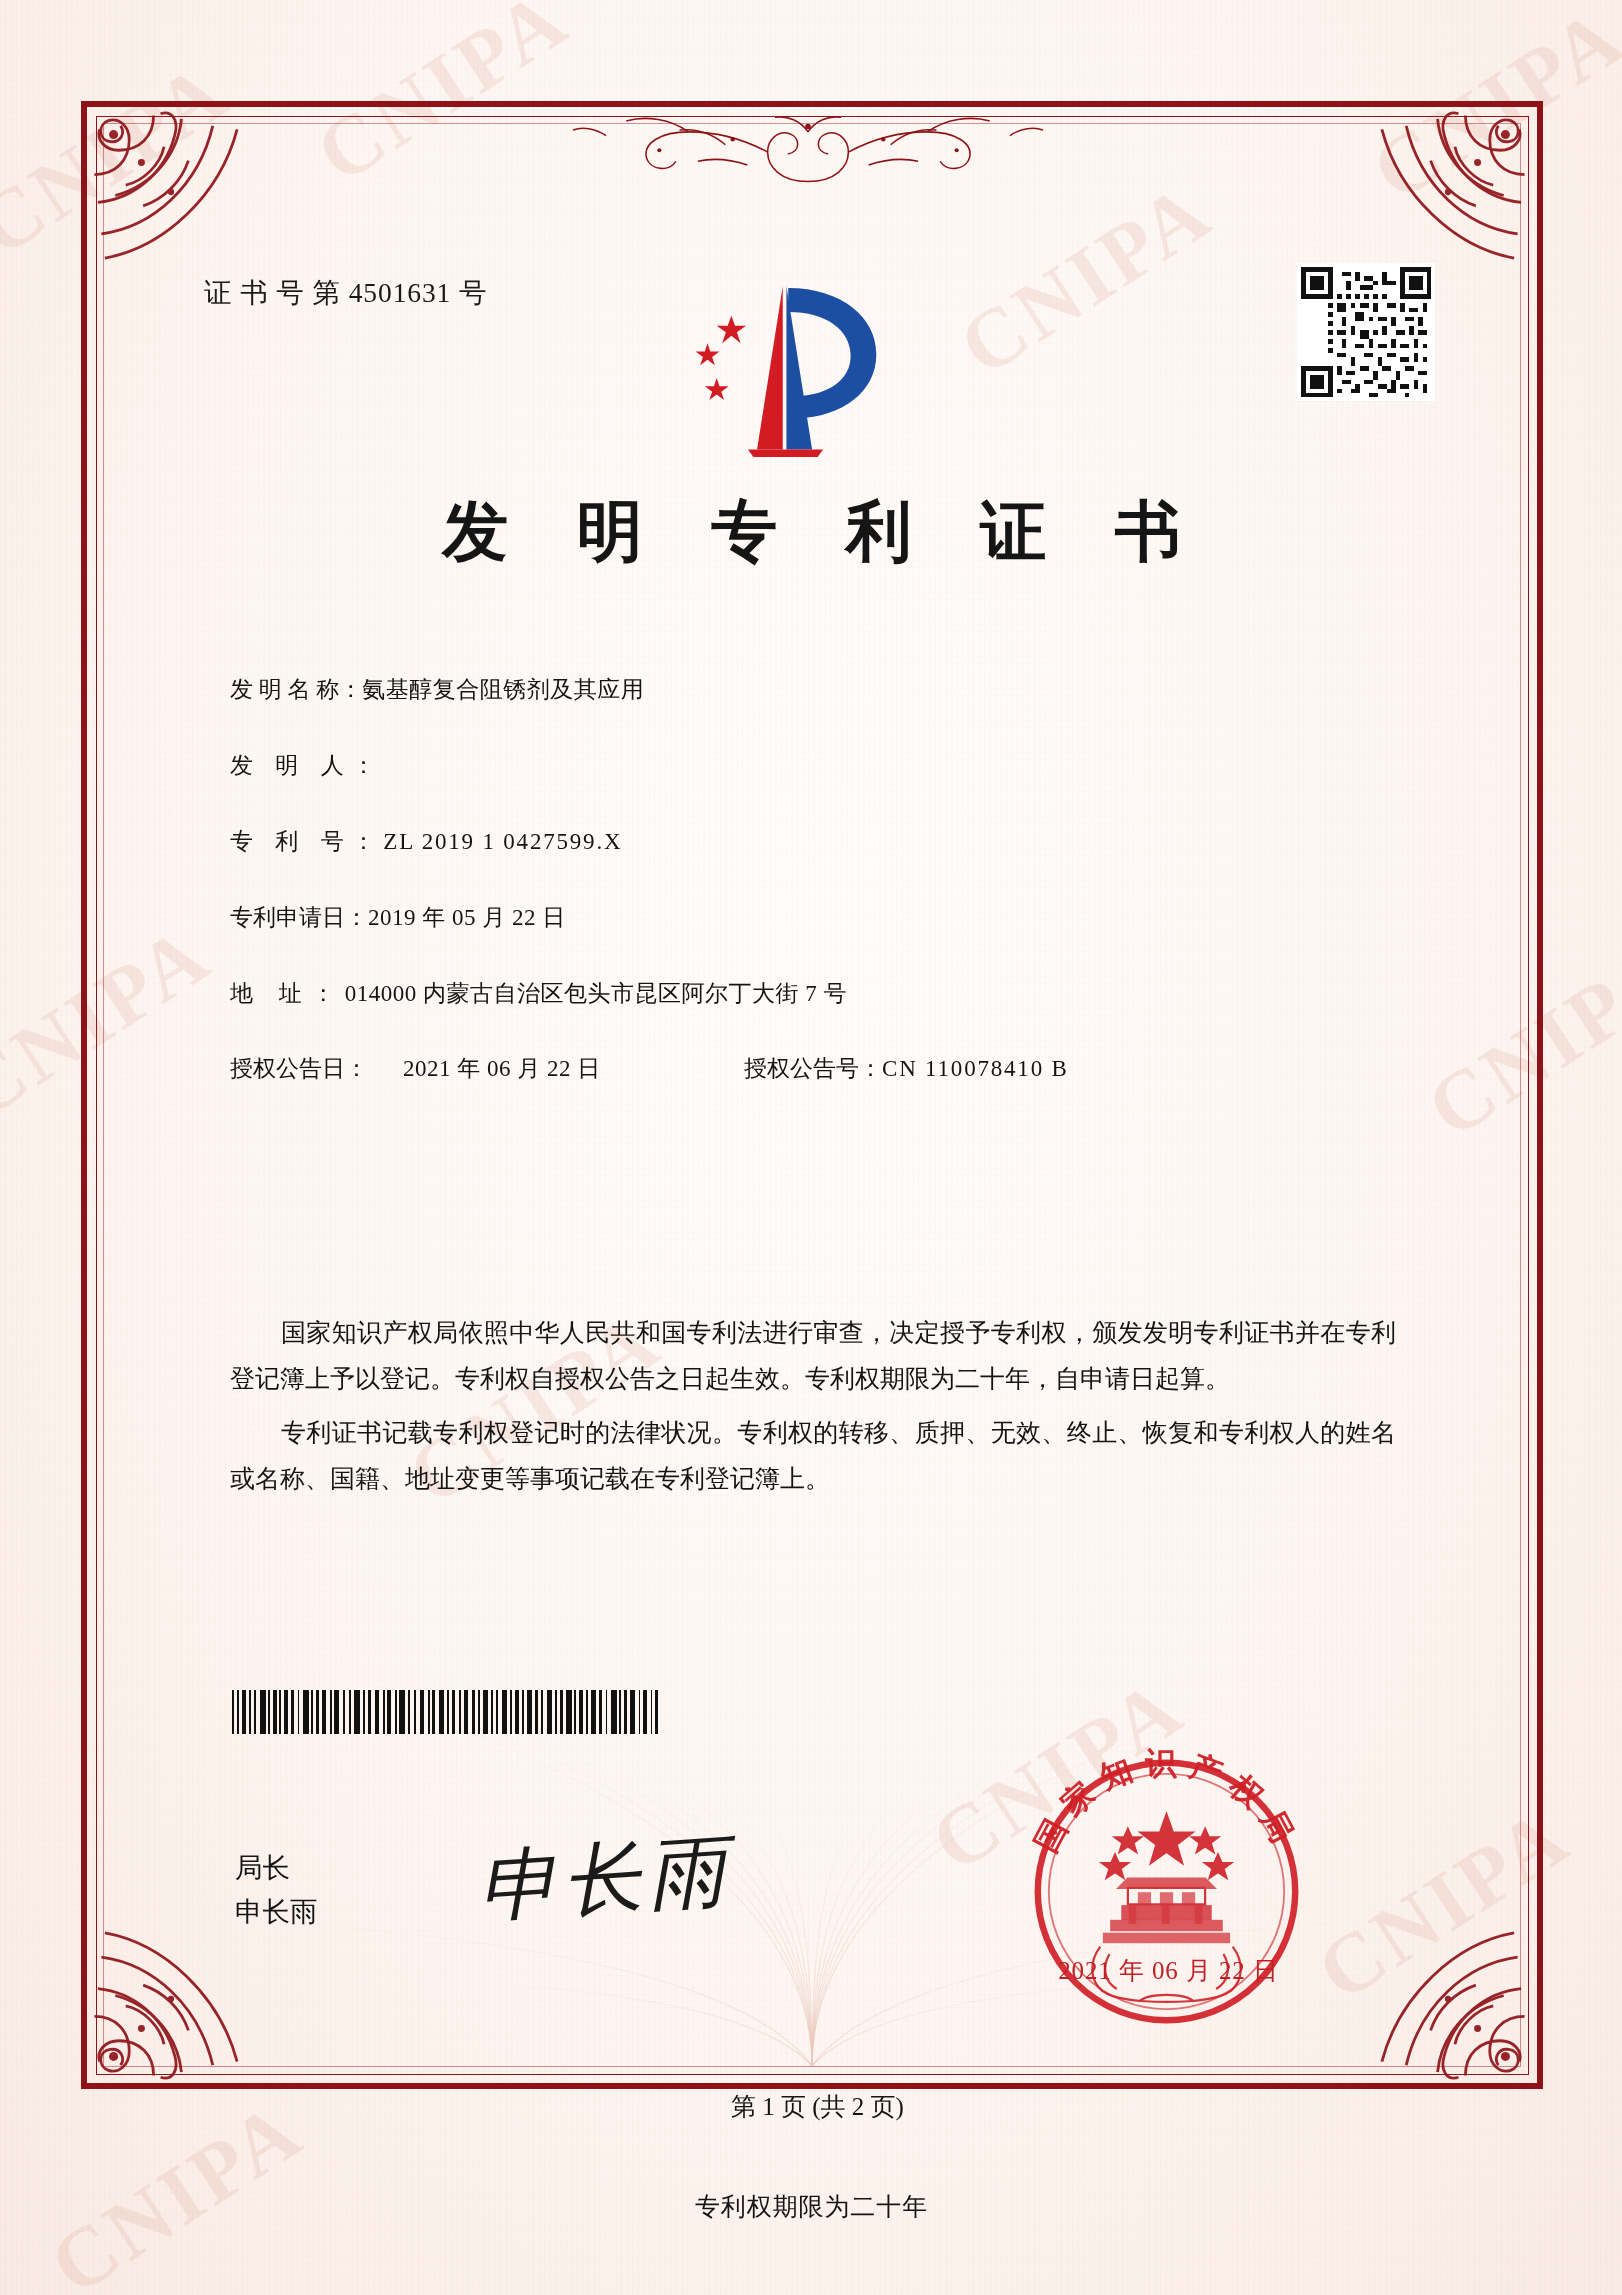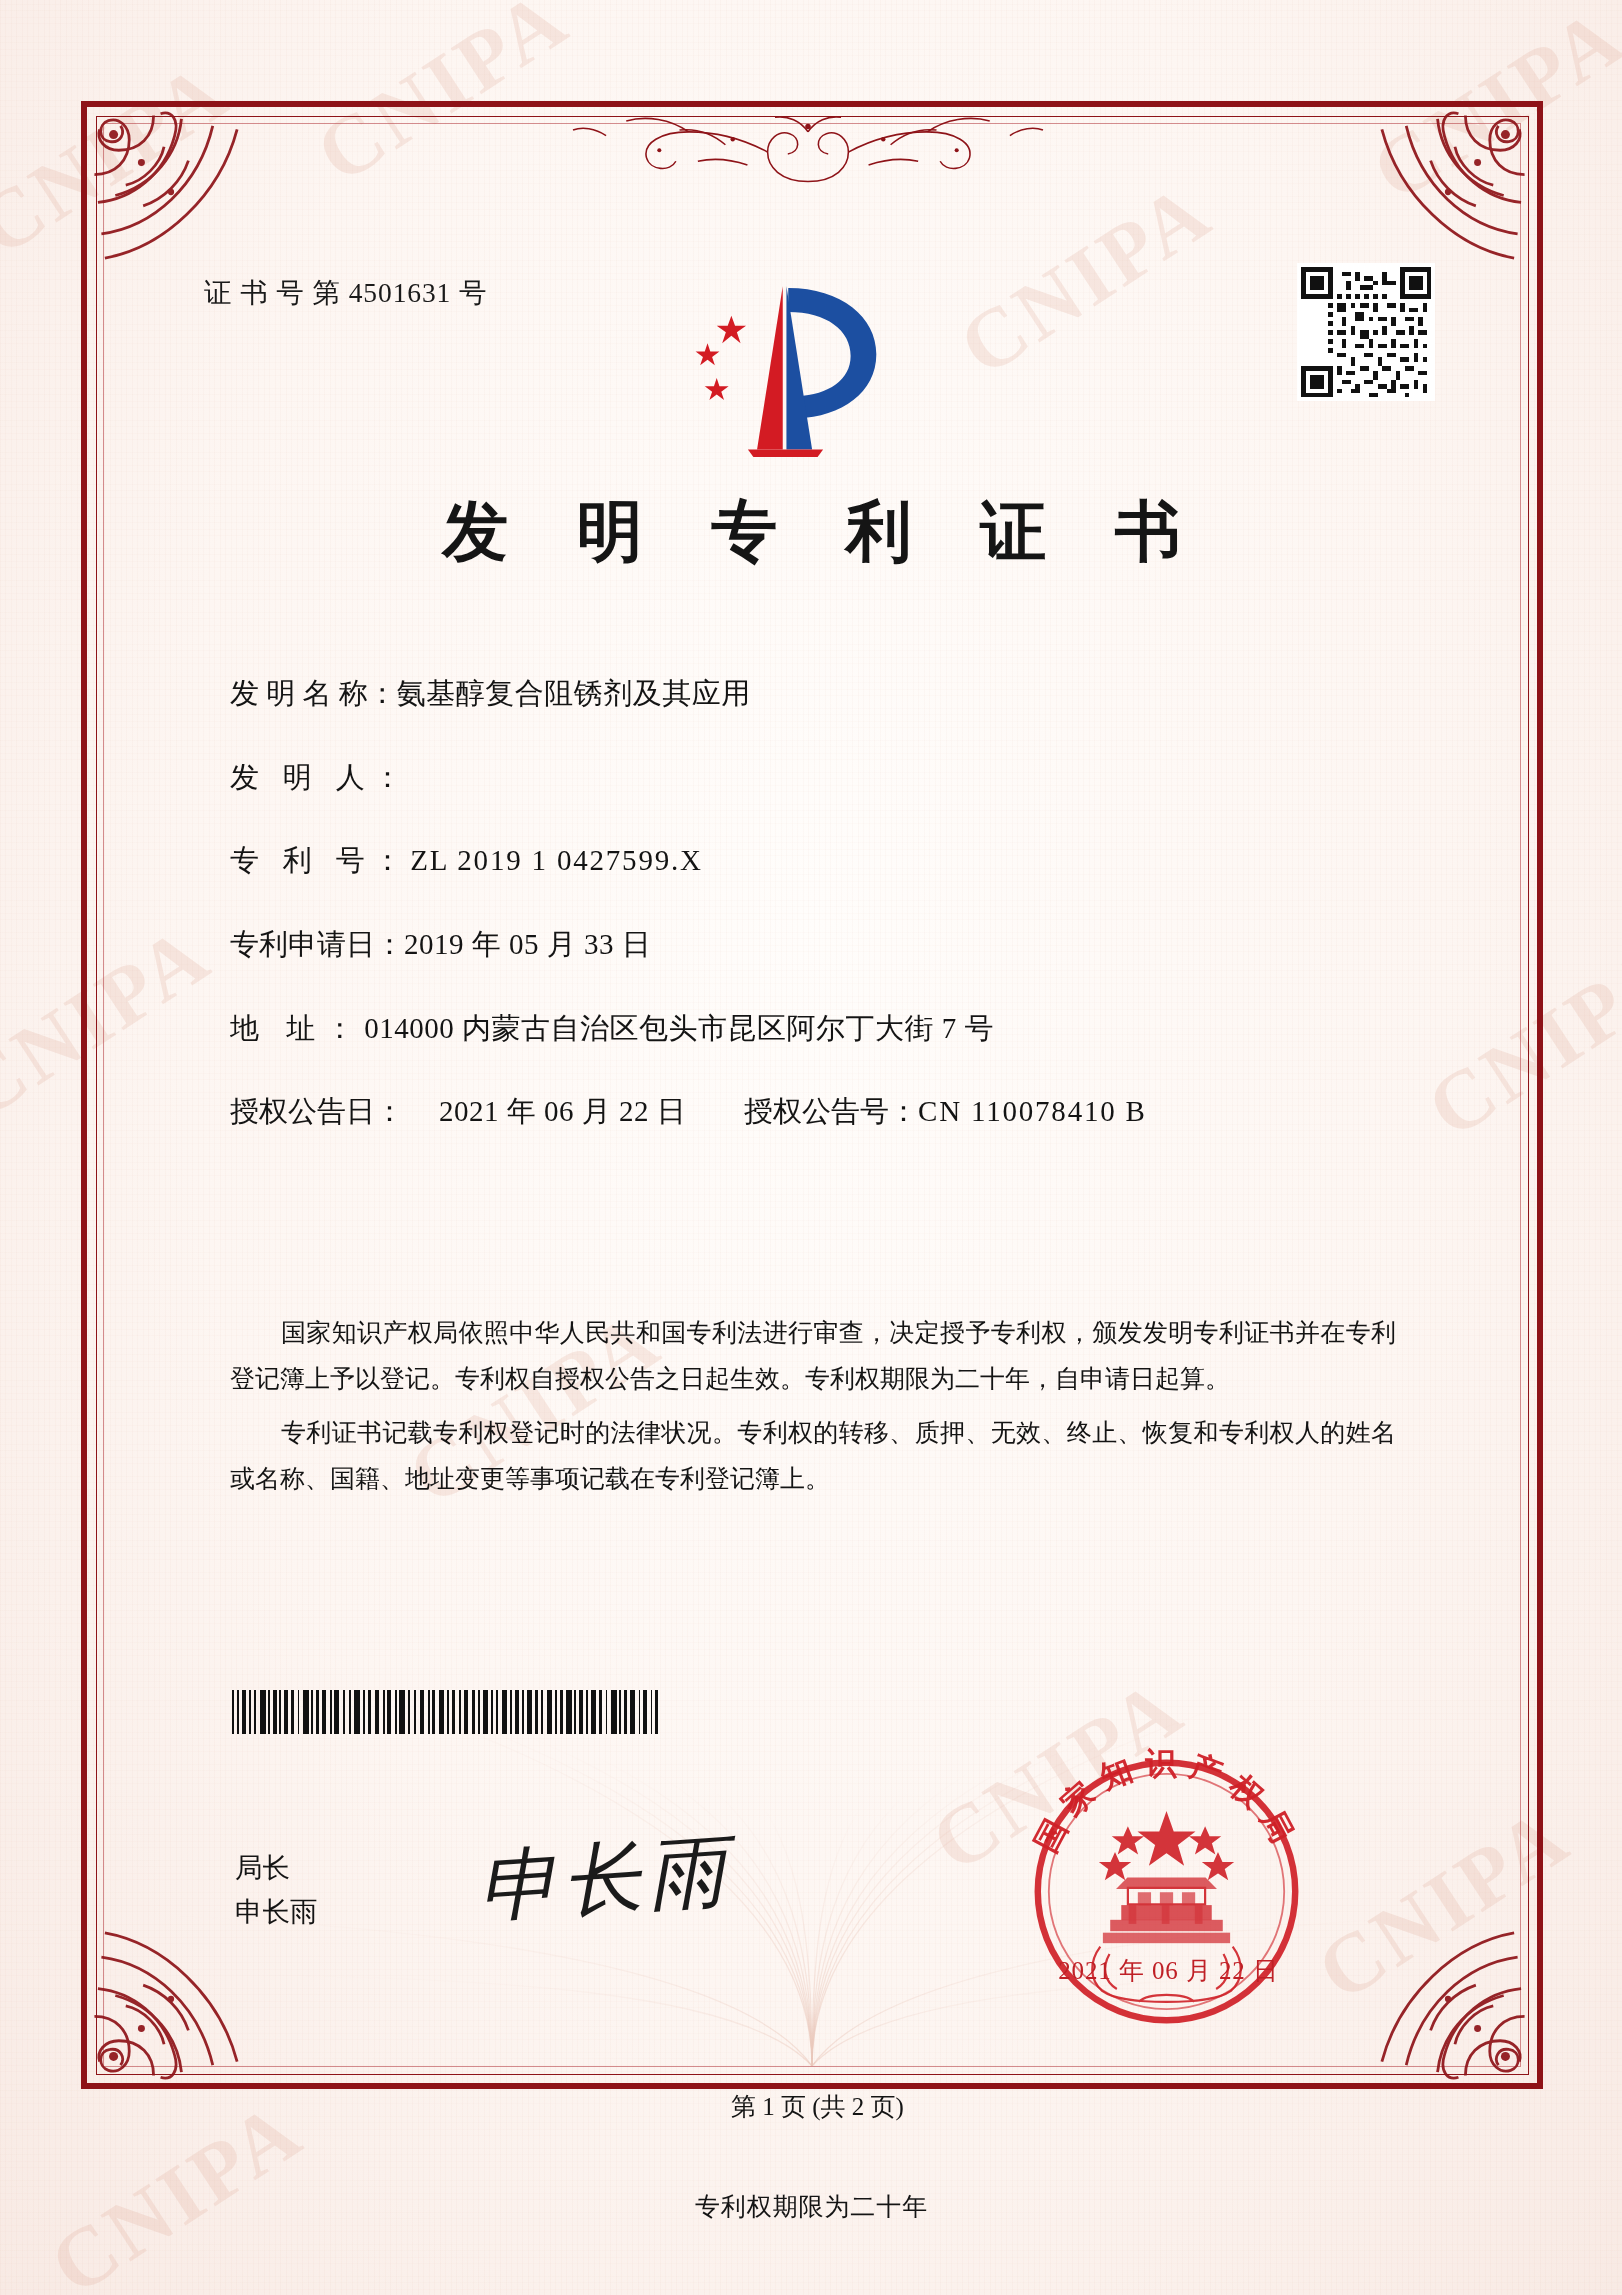--- a/index.html
+++ b/index.html
@@ -169,21 +169,21 @@
   .fields {
     position: absolute;
     left: 230px;
     top: 675px;
     width: 1157px;
   }
   .row {
     display: flex;
     align-items: baseline;
     margin-bottom: 46px;
-    font-size: 29px;
+    font-size: 23px;
     color: #141414;
     line-height: 1.3;
     font-family: Liberation Serif, serif;
   }
   .lbl {
     flex: 0 0 auto;
     white-space: nowrap;
   }
   .val {
     flex: 1 1 auto;
@@ -590,21 +590,21 @@
       <span class="lbl" style="letter-spacing:8.3px;">发 明 人：</span>
     </div>
 
     <div class="row">
       <span class="lbl" style="letter-spacing:8.3px;">专 利 号：</span>
       <span class="val mono-spaced">ZL 2019 1 0427599.X</span>
     </div>
 
     <div class="row">
       <span class="lbl">专利申请日：</span>
-      <span class="val">2019 年 05 月 33 日</span>
+      <span class="val">2019 年 05 月 22 日</span>
     </div>
 
 
     <div class="row">
       <span class="lbl" style="letter-spacing:10px;">地 址：</span>
       <span class="val">014000 内蒙古自治区包头市昆区阿尔丁大街 7 号</span>
     </div>
 
     <div class="row inline2">
       <span class="seg1">

